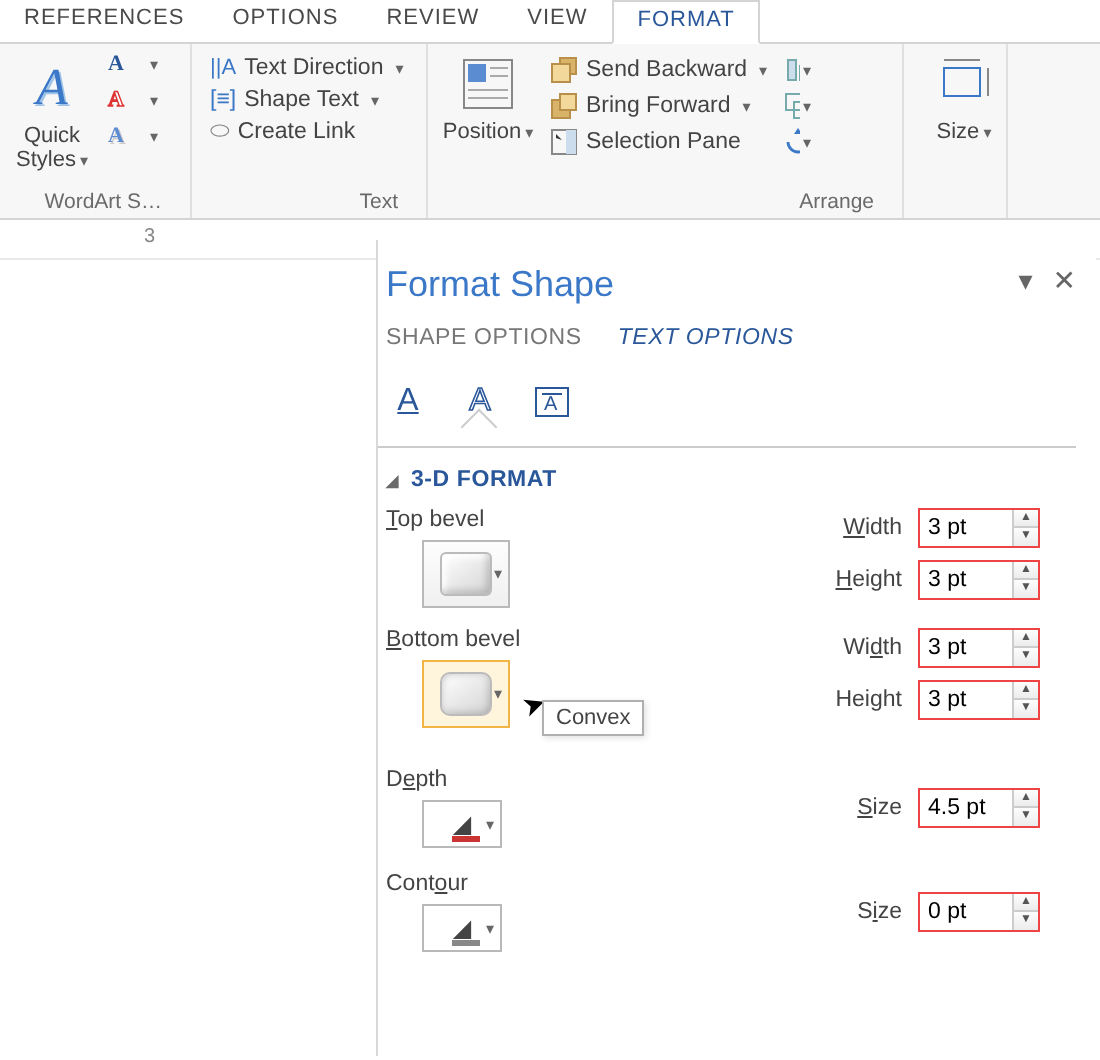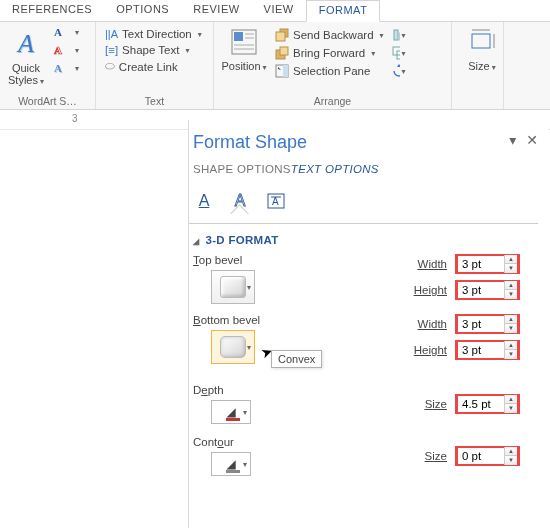--- a/index.html
+++ b/index.html
@@ -4,21 +4,21 @@
 <style>
   * { box-sizing: border-box; margin: 0; padding: 0; font-family: "Segoe UI", Arial, sans-serif; }
   body { width: 550px; height: 530px; background: #fff; overflow: hidden; font-size: 12px; color: #444; position: relative; }
 
   .ribbon-tabs { display: flex; height: 22px; border-bottom: 1px solid #d4d4d4; background: #fff; }
   .ribbon-tab { padding: 3px 12px 0 12px; font-size: 11px; letter-spacing: 0.5px; color: #4a4a4a; cursor: pointer; }
   .ribbon-tab.active { background: #fff; color: #2a579a; border: 1px solid #d4d4d4; border-bottom: 1px solid #fff; margin-bottom: -1px; }
 
   .ribbon-body { height: 88px; background: #f7f7f7; border-bottom: 1px solid #d4d4d4; display: flex; }
   .group { border-right: 1px solid #e0e0e0; padding: 2px 6px 0 6px; display: flex; flex-direction: column; height: 100%; position: relative; }
-  .group-label { text-align: center; font-size: 10.5px; color: #6a6a6a; position: absolute; bottom: 2px; left: 0; right: 0; }
+  .group-label { text-align: right; font-size: 10.5px; color: #6a6a6a; position: absolute; bottom: 2px; left: 0; right: 14px; }
   .group-rows { display: flex; flex-direction: column; gap: 2px; }
   .btn-sm { display: flex; align-items: center; gap: 4px; padding: 1px 3px; font-size: 11.5px; color: #444; cursor: pointer; }
   .dd-arrow::after { content: "▾"; font-size: 8px; color: #666; margin-left: 2px; }
   .big-btn { width: 48px; text-align: center; padding-top: 2px; cursor: pointer; font-size: 11px; line-height: 12px; }
   .big-btn .big-icon { width: 32px; height: 32px; margin: 0 auto 2px auto; display: flex; align-items: center; justify-content: center; }
   .g-wordart { flex-direction: row; align-items: flex-start; }
   .wa-left { display: flex; flex-direction: column; align-items: center; padding-top: 2px; }
   .wa-icon { font-family: Georgia, serif; font-size: 26px; font-style: italic; color: #3b78c7; text-shadow: 1px 1px 0 #a0c4e8; line-height: 1; }
   .wa-right { display: flex; flex-direction: column; margin-left: 4px; gap: 2px; }
   .mini { width: 16px; height: 16px; display: flex; align-items: center; justify-content: center; font-size: 11px; color: #555; border: 1px solid transparent; cursor: pointer; }
@@ -26,44 +26,44 @@
 
   .ruler-area { height: 20px; background: #fff; border-bottom: 1px solid #e8e8e8; position: relative; }
   .ruler-num { position: absolute; top: 3px; font-size: 10px; color: #888; }
 
   .doc-area { position: absolute; left: 0; top: 130px; width: 184px; bottom: 0; background: #fff; }
 
   .pane { position: absolute; left: 188px; top: 120px; right: 2px; bottom: 2px; background: #fff; border-left: 1px solid #d9d9d9; padding: 12px 14px 10px 4px; }
   .pane-title { font-size: 18px; color: #3b78c7; font-weight: 400; margin-bottom: 10px; }
   .pane-close { position: absolute; right: 10px; top: 12px; display: flex; gap: 10px; align-items: center; }
   .pill-x { font-size: 14px; color: #666; cursor: pointer; }
-  .pane-tabs { display: flex; font-size: 11.5px; letter-spacing: 0.3px; margin-bottom: 8px; }
+  .pane-tabs { display: flex; gap: 18px; font-size: 11.5px; letter-spacing: 0.3px; margin-bottom: 8px; }
   .pane-tabs span { color: #777; cursor: pointer; padding-bottom: 4px; }
   .pane-tabs span.active { color: #2a579a; font-style: italic; }
   .cat-icons { display: flex; gap: 14px; padding: 4px 0 8px 0; position: relative; }
   .cat-icon { width: 22px; height: 20px; display: flex; align-items: center; justify-content: center; font-family: Georgia, serif; cursor: pointer; }
   .cat-icon.sel { position: relative; }
   .cat-icon.sel::after { content: ""; position: absolute; bottom: -9px; left: 4px; width: 12px; height: 12px; background: #fff; border-left: 1px solid #ccc; border-top: 1px solid #ccc; transform: rotate(45deg); }
   .cat-divider { border-top: 1px solid #ccc; margin: 4px -4px 10px -4px; }
 
   .section-head { color: #2a579a; font-size: 11.5px; font-weight: 600; letter-spacing: 0.3px; margin-bottom: 8px; cursor: pointer; }
   .section-head::before { content: "◢"; font-size: 8px; margin-right: 6px; color: #6a6a6a; display: inline-block; transform: rotate(0deg); }
 
   .prop-group { margin-bottom: 10px; }
   .prop-label { font-size: 11.5px; color: #444; margin-bottom: 4px; }
   .prop-label .ul { text-decoration: underline; }
   .bevel-btn { width: 44px; height: 34px; border: 1px solid #b9b9b9; background: linear-gradient(#fdfdfd,#f0f0f0); margin-left: 18px; display: flex; align-items: center; justify-content: center; cursor: pointer; position: relative; }
   .bevel-btn.active { border: 1px solid #f2b545; background: #fff4dc; }
   .bevel-btn::after { content: "▾"; font-size: 8px; color: #666; position: absolute; right: 3px; top: 50%; transform: translateY(-50%); }
   .bevel-swatch { width: 26px; height: 22px; background: linear-gradient(145deg,#fff,#d4d4d4); border: 1px solid #bbb; border-radius: 3px; box-shadow: inset -2px -2px 3px rgba(0,0,0,0.15), inset 2px 2px 3px rgba(255,255,255,0.9); }
   .right-cols { position: absolute; right: 14px; display: flex; flex-direction: column; gap: 6px; }
   .dim-row { display: flex; align-items: center; gap: 8px; justify-content: flex-end; }
-  .dim-label { font-size: 11.5px; color: #444; text-decoration: underline; }
+  .dim-label { font-size: 11.5px; color: #444; }
   .dim-label .ul { text-decoration: underline; }
-  .spinner { display: flex; align-items: center; border: 3px solid #ef4444; height: 20px; background: #fff; }
+  .spinner { display: flex; align-items: center; border: 1px solid #ef4444; height: 20px; background: #fff; }
   .spinner input { width: 46px; border: none; font-size: 11.5px; padding: 2px 4px; outline: none; }
   .spin-btns { display: flex; flex-direction: column; border-left: 1px solid #ccc; }
   .spin-btns div { width: 12px; height: 9px; font-size: 6px; text-align: center; line-height: 9px; color: #555; background: linear-gradient(#fdfdfd,#ececec); cursor: pointer; }
   .spin-btns div:first-child { border-bottom: 1px solid #ccc; }
 
   .color-btn { width: 40px; height: 24px; border: 1px solid #b9b9b9; background: #fff; margin-left: 18px; display: flex; align-items: center; justify-content: center; cursor: pointer; position: relative; }
   .color-btn::after { content: "▾"; font-size: 8px; color: #666; position: absolute; right: 3px; }
   .bucket { font-size: 12px; position: relative; }
   .bucket::after { content: ""; display: block; width: 14px; height: 3px; background: #c33; position: absolute; bottom: -2px; left: 0; }
   .bucket.gray::after { background: #888; }

